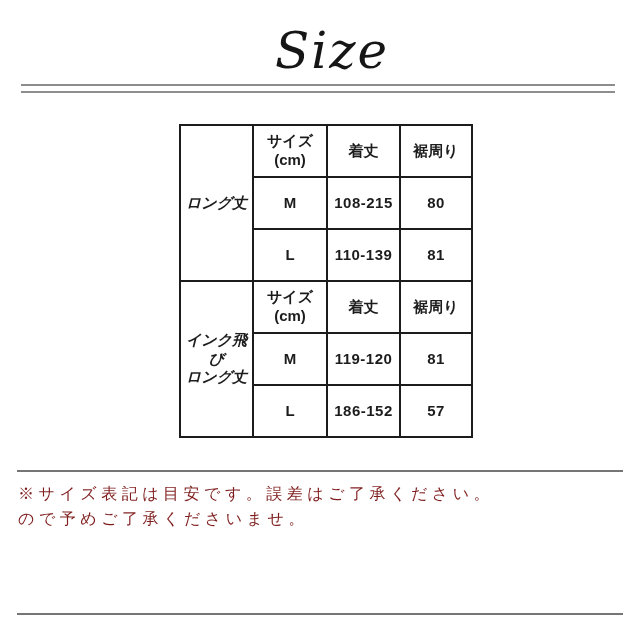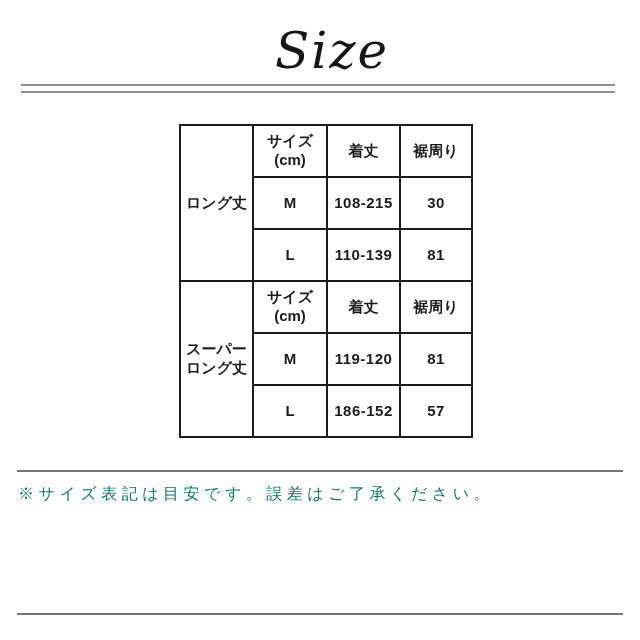--- a/index.html
+++ b/index.html
@@ -58,40 +58,40 @@
     font-size: 15px;
     line-height: 1.25;
     white-space: pre-line;
     padding: 0;
   }
   table.size-table tr { height: 52px; }
   col.c0 { width: 73px; }
   col.c1 { width: 74px; }
   col.c2 { width: 73px; }
   col.c3 { width: 72px; }
-  td.group { font-size: 15px; }
+  td.group { font-size: 15px; font-style: italic; }
   td.num { letter-spacing: 0.5px; }
 
   
   .rule-single {
     position: absolute;
     left: 17px;
     width: 606px;
     height: 2px;
     background: #757575;
   }
   .rule-top { top: 470px; }
   .rule-bottom { top: 613px; }
 
   .notes {
     position: absolute;
     top: 481px;
     left: 18px;
     width: 615px;
-    color: #0f766e;
+    color: #7f1d1d;
     font-size: 16px;
     line-height: 25px;
     letter-spacing: 4.5px;
   }
   .note-line { white-space: nowrap; }
 </style>
 </head>
 <body>
 
 <div class="page">
@@ -114,29 +114,29 @@
       <tr>
         <td class="group" rowspan="3">ロング丈</td>
         <th>サイズ
 (cm)</th>
         <th>着丈</th>
         <th>裾周り</th>
       </tr>
       <tr>
         <td>M</td>
         <td class="num">108-215</td>
-        <td class="num">30</td>
+        <td class="num">80</td>
       </tr>
       <tr>
         <td>L</td>
         <td class="num">110-139</td>
         <td class="num">81</td>
       </tr>
       <tr>
-        <td class="group" rowspan="3">スーパー
+        <td class="group" rowspan="3">インク飛び
 ロング丈</td>
         <th>サイズ
 (cm)</th>
         <th>着丈</th>
         <th>裾周り</th>
       </tr>
       <tr>
         <td>M</td>
         <td class="num">119-120</td>
         <td class="num">81</td>
@@ -146,17 +146,18 @@
         <td class="num">186-152</td>
         <td class="num">57</td>
       </tr>
     </tbody>
   </table>
 
   <div class="rule-single rule-top"></div>
 
   <div class="notes">
     <div class="note-line">※サイズ表記は目安です。誤差はご了承ください。</div>
+    <div class="note-line">ので予めご了承くださいませ。</div>
   </div>
 
   <div class="rule-single rule-bottom"></div>
 
 </div>
 
 </body></html>

